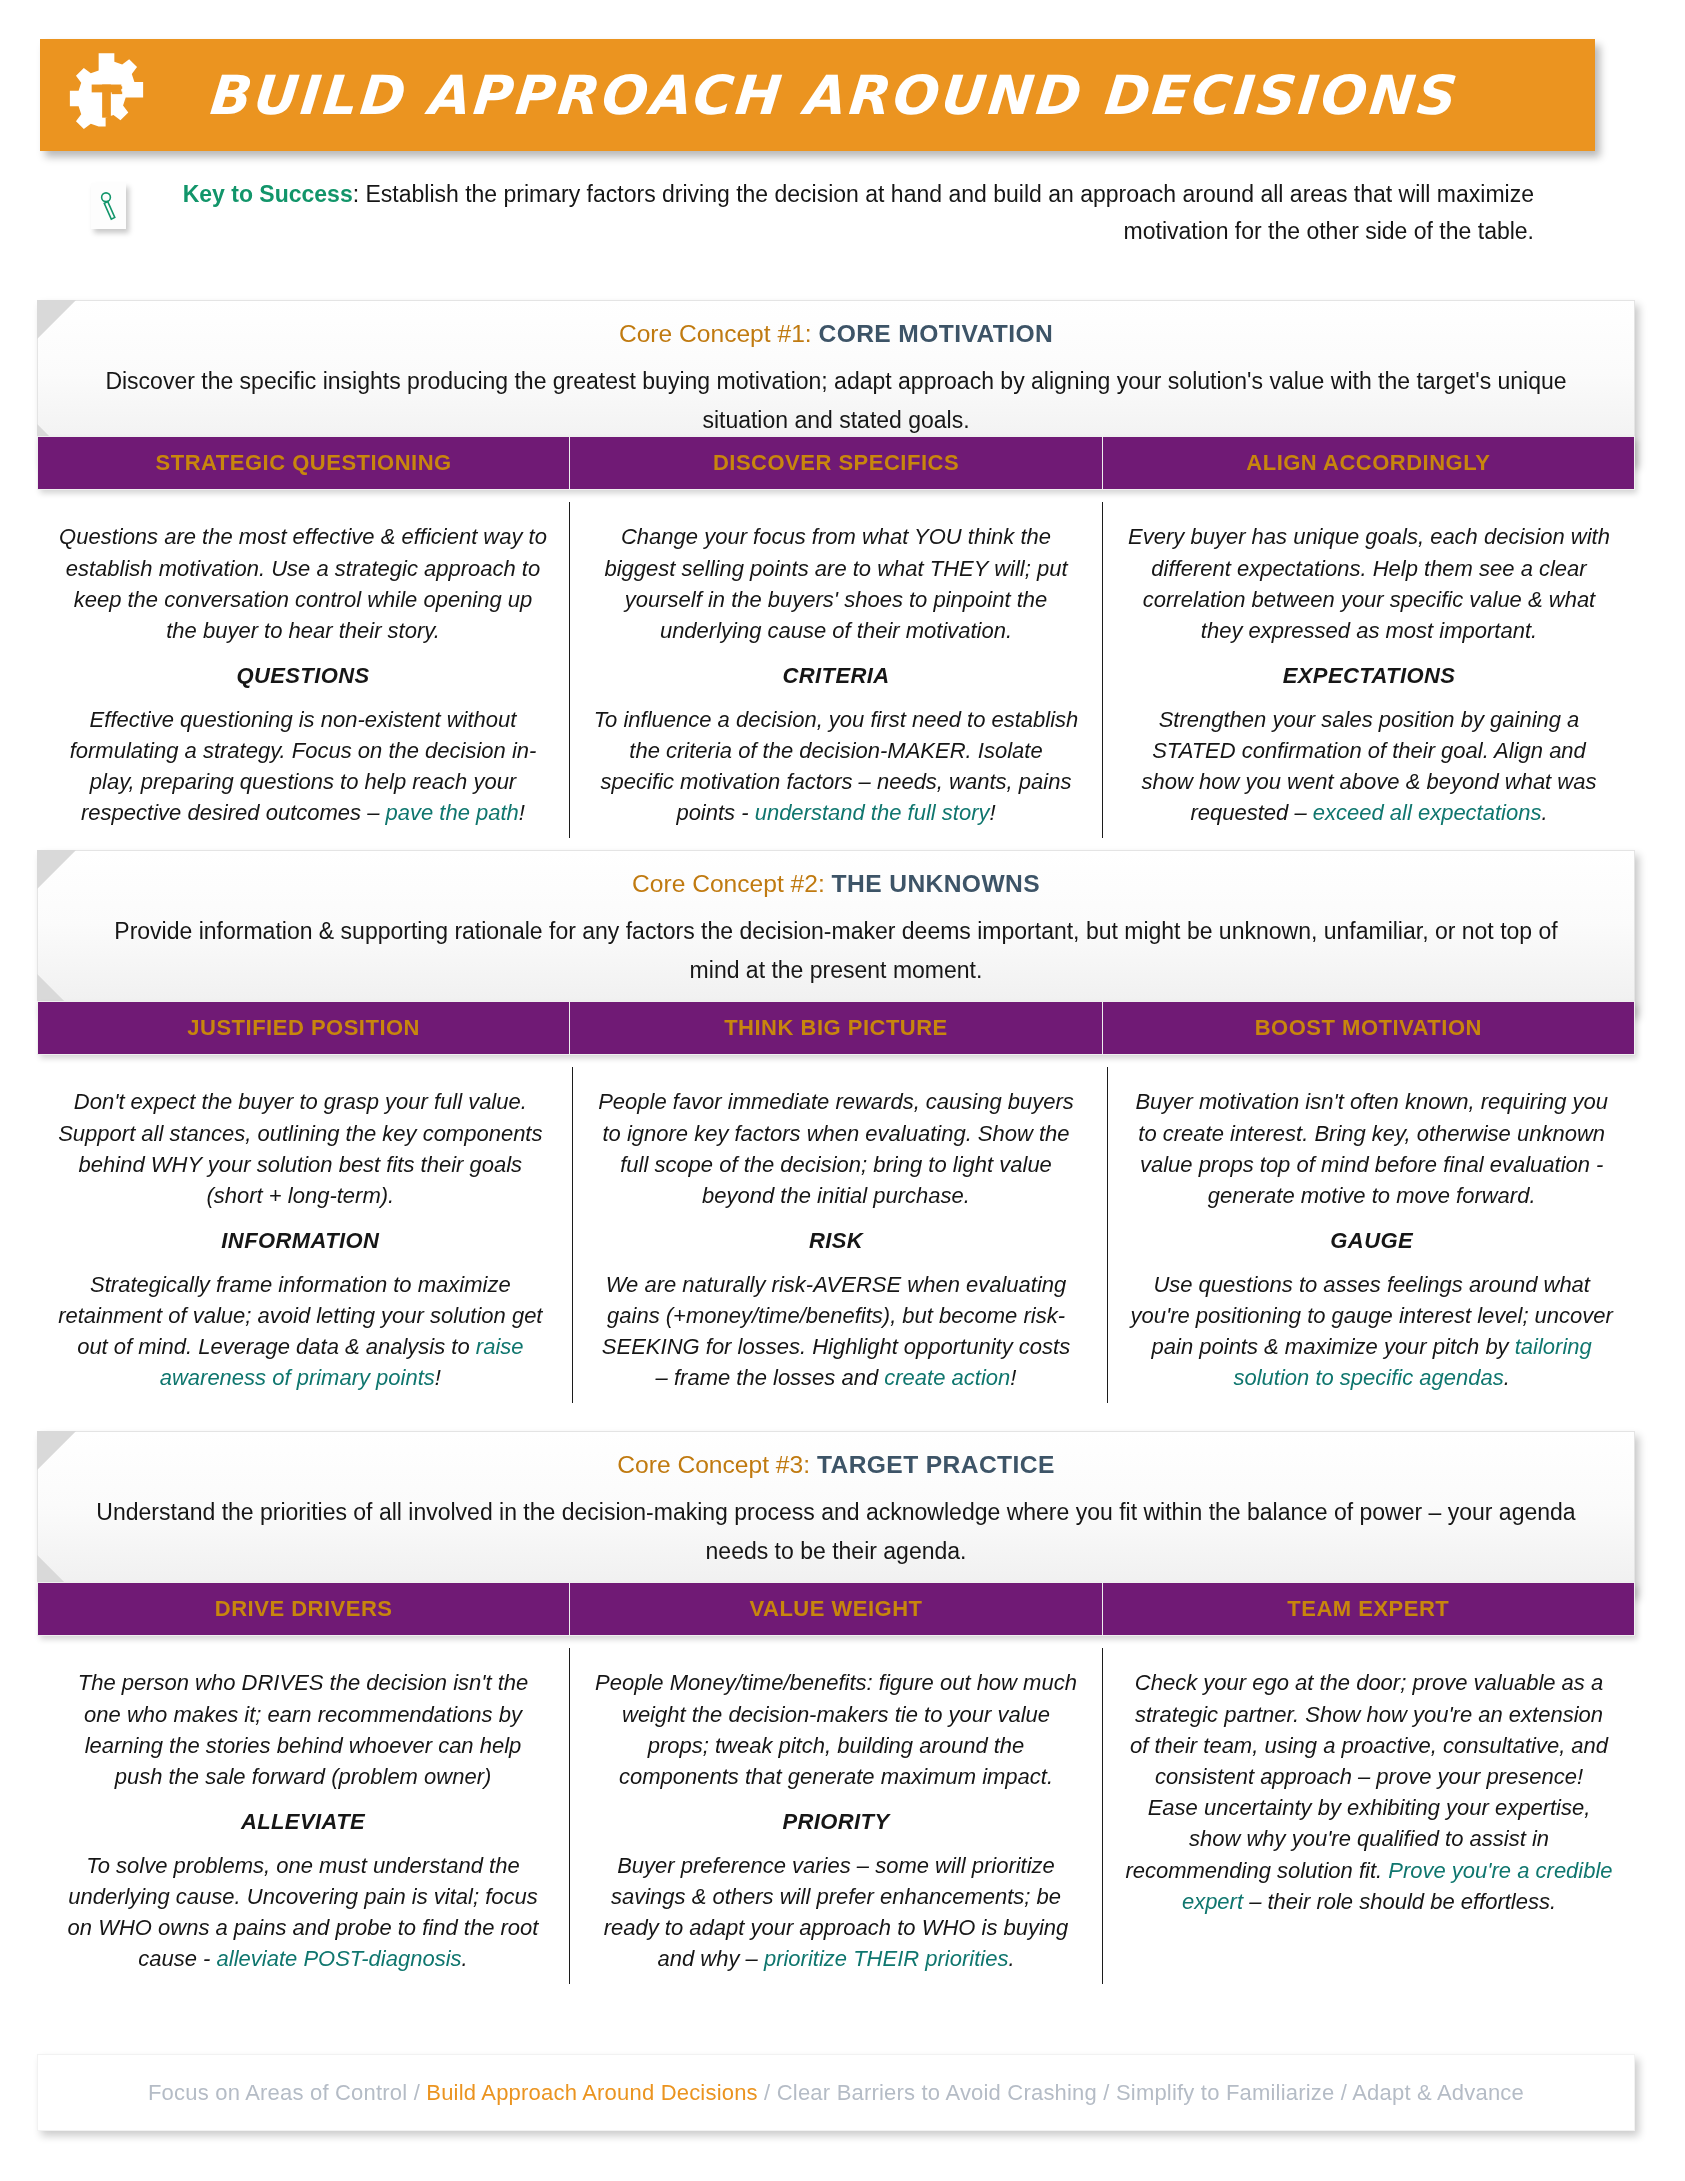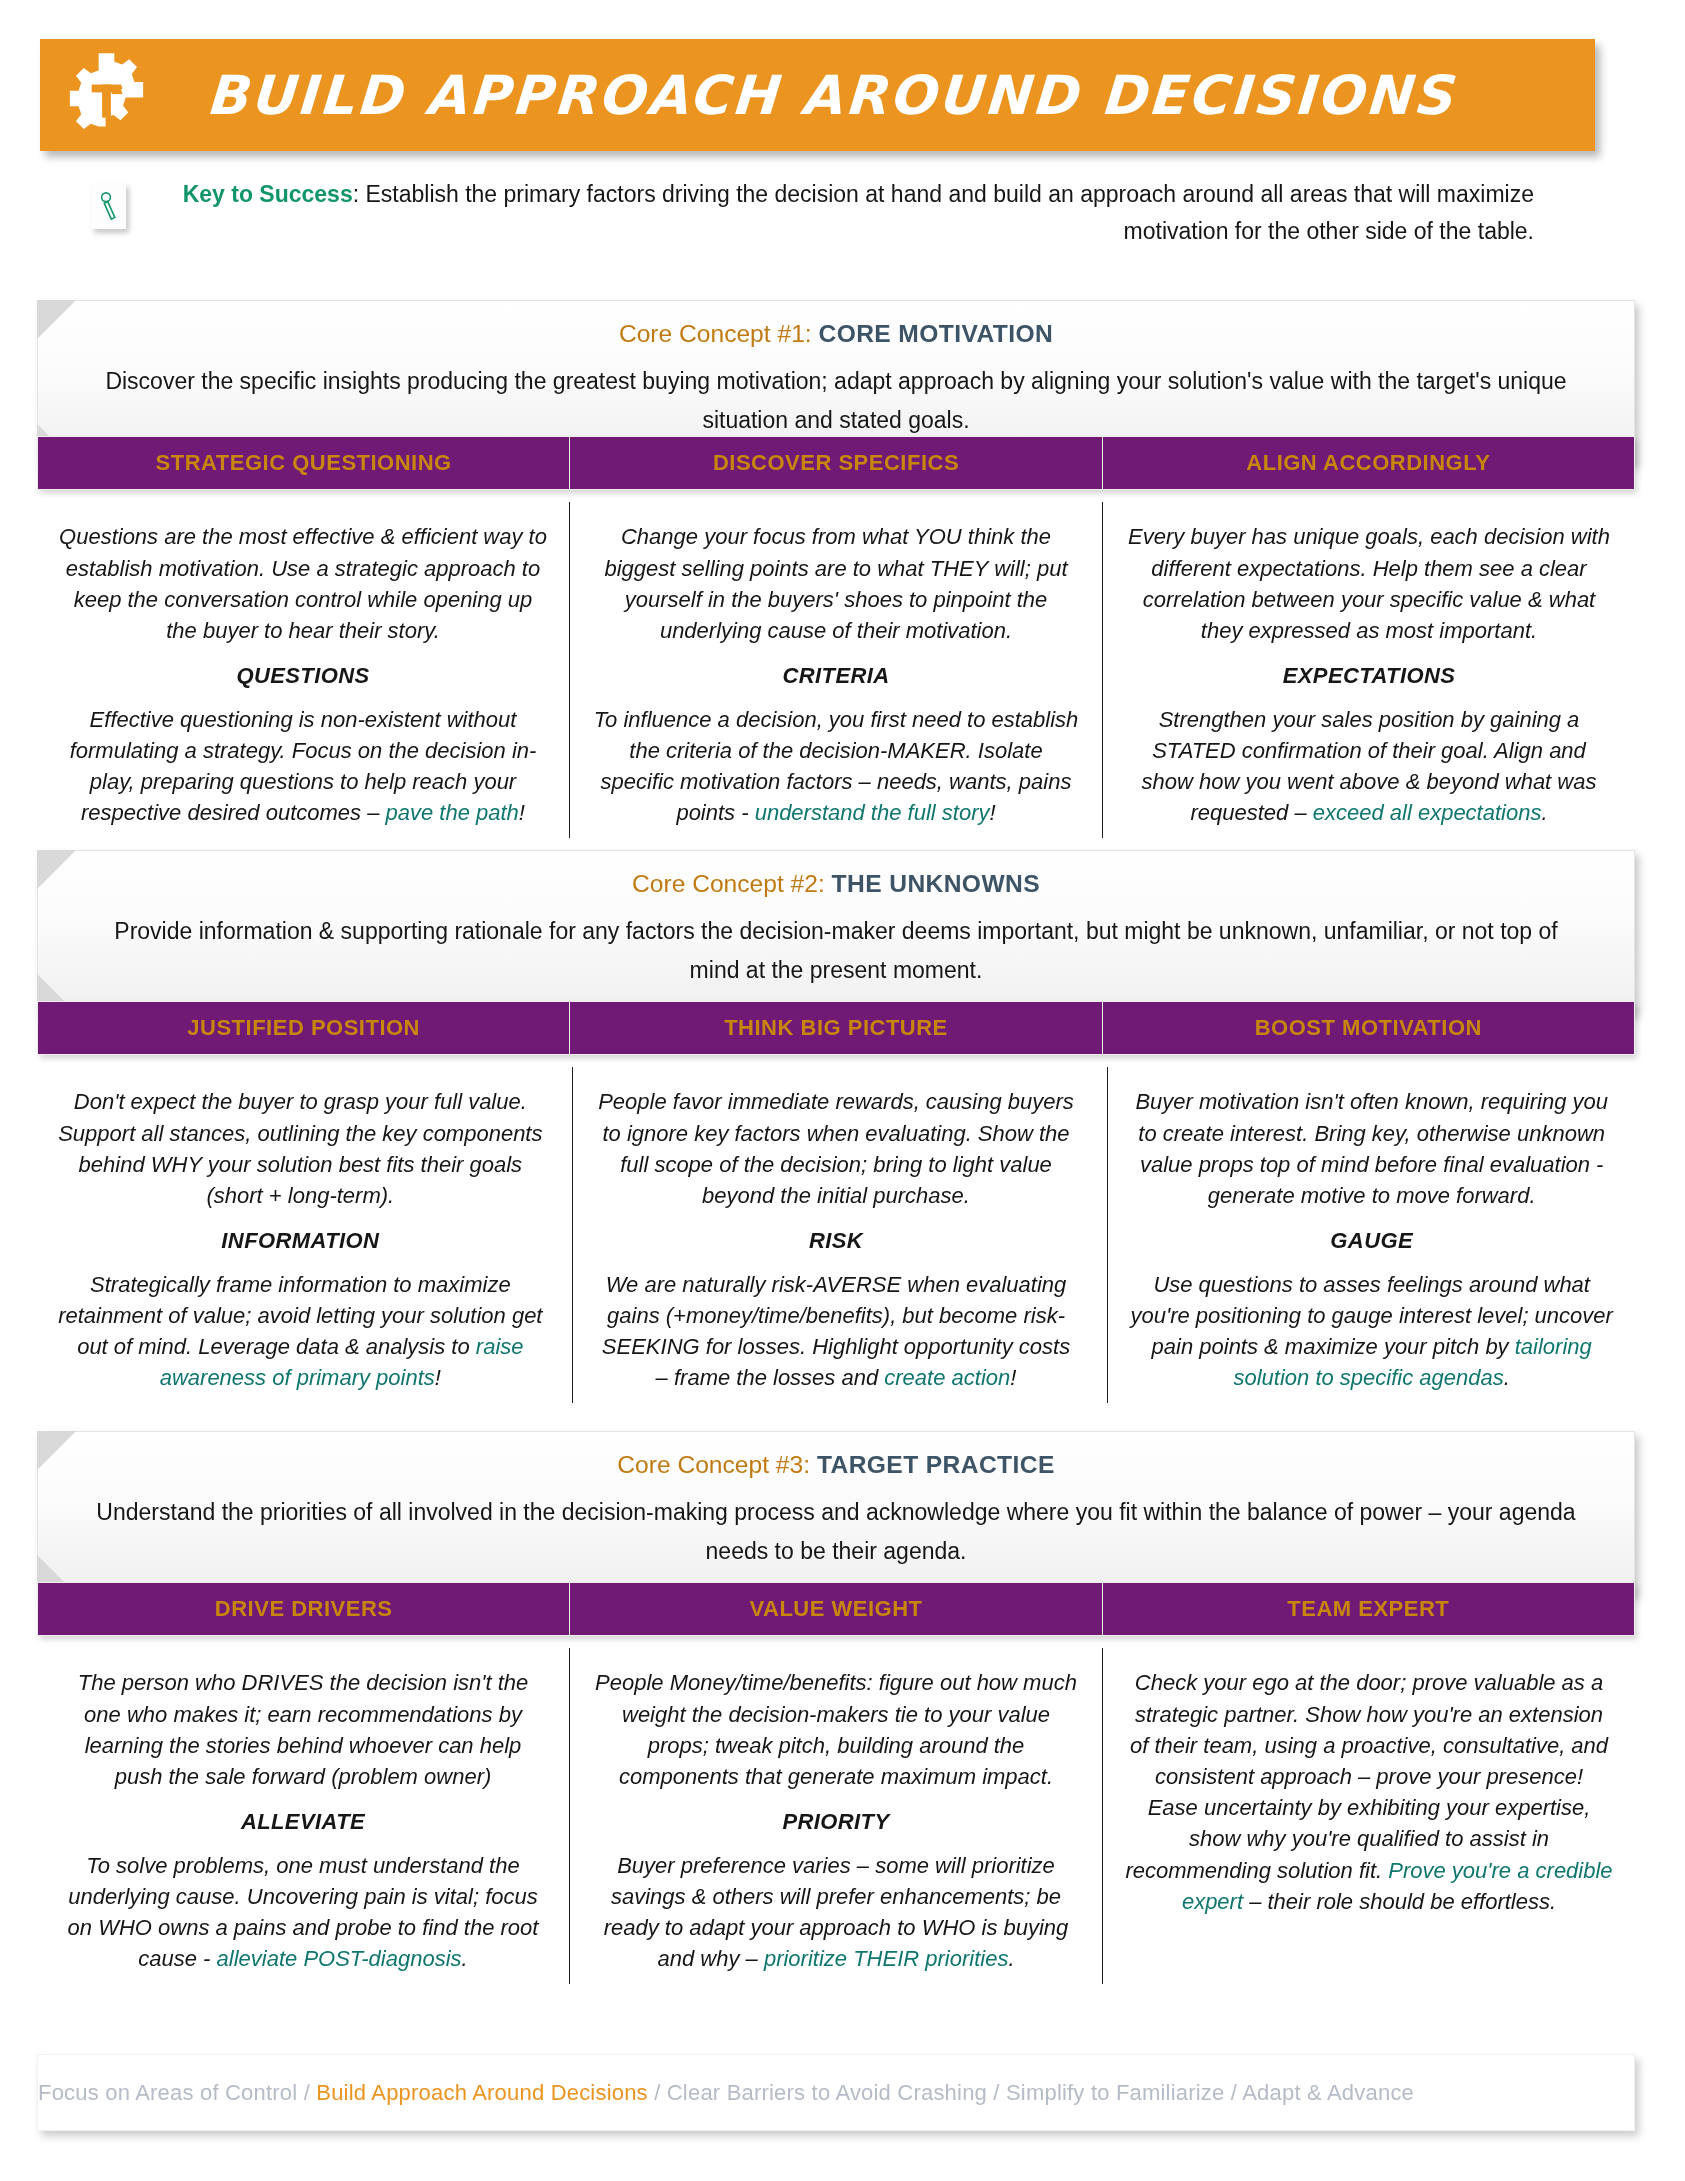--- a/index.html
+++ b/index.html
@@ -195,21 +195,21 @@
     position: absolute;
     left: 37px;
     top: 2054px;
     width: 1598px;
     height: 77px;
     background: #ffffff;
     border: 0.9px solid #f2f2f2;
     box-shadow: 3.5px 5.3px 8px rgba(0,0,0,0.2);
     display: flex;
     align-items: center;
-    justify-content: flex-start;
+    justify-content: center;
   }
   .footer-text {
     font-size: 22px;
     color: #b5bcc6;
     letter-spacing: 0.2px;
     white-space: nowrap;
   }
   .footer-text .active { color: #eb9420; }
 </style>
 </head>

